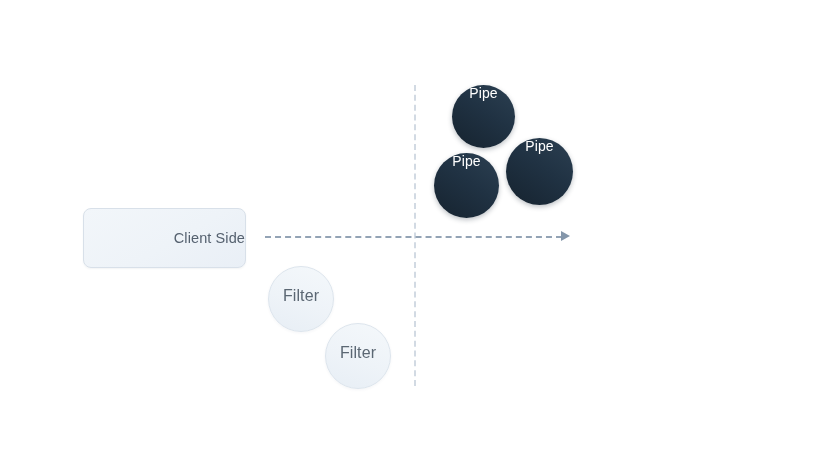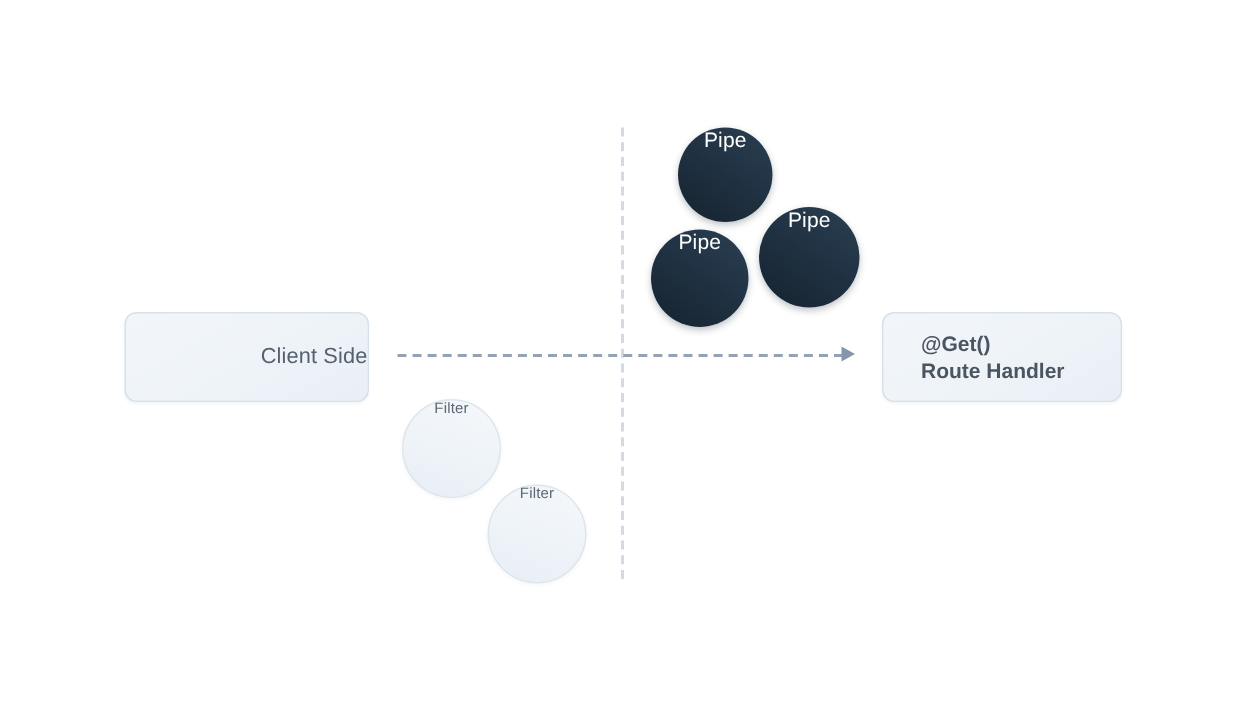--- a/index.html
+++ b/index.html
@@ -116,22 +116,23 @@
     letter-spacing: 0.1px;
   }
 
   .filter-circle {
     background: linear-gradient(200deg, #f4f8fb 0%, #eef3f8 55%, #e7eef5 100%);
     border: 1px solid #dde5ed;
     box-shadow: 0 1px 3px rgba(40, 60, 90, 0.05);
   }
   .filter-circle .circle-label {
     color: #5b6773;
-    font-size: 10px;
+    font-size: 16px;
     letter-spacing: 0.1px;
+    margin-top: 20px;
   }
 
   #pipe-top    { left: 452px; top: 85px;  width: 63px; height: 63px; }
   #pipe-left   { left: 434px; top: 153px; width: 65px; height: 65px; }
   #pipe-right  { left: 506px; top: 138px; width: 67px; height: 67px; }
 
   #filter-upper { left: 268px; top: 266px; width: 66px; height: 66px; }
   #filter-lower { left: 325px; top: 323px; width: 66px; height: 66px; }
 </style>
 </head>
@@ -141,26 +142,20 @@
 
   <div id="vertical-divider"></div>
 
   <div id="flow-arrow-line"></div>
   <div id="flow-arrow-head"></div>
 
   <div id="client-side-box" class="node-box centered">
     <span id="client-side-label">Client Side</span>
   </div>
 
-  <div id="route-handler-box" class="node-box leftal">
-    <span id="route-handler-text">
-      <span class="line">@Get()</span>
-      <span class="line">Route Handler</span>
-    </span>
-  </div>
 
   <div id="pipe-top" class="circle pipe-circle">
     <span class="circle-label">Pipe</span>
   </div>
 
   <div id="pipe-left" class="circle pipe-circle">
     <span class="circle-label">Pipe</span>
   </div>
 
   <div id="pipe-right" class="circle pipe-circle">

